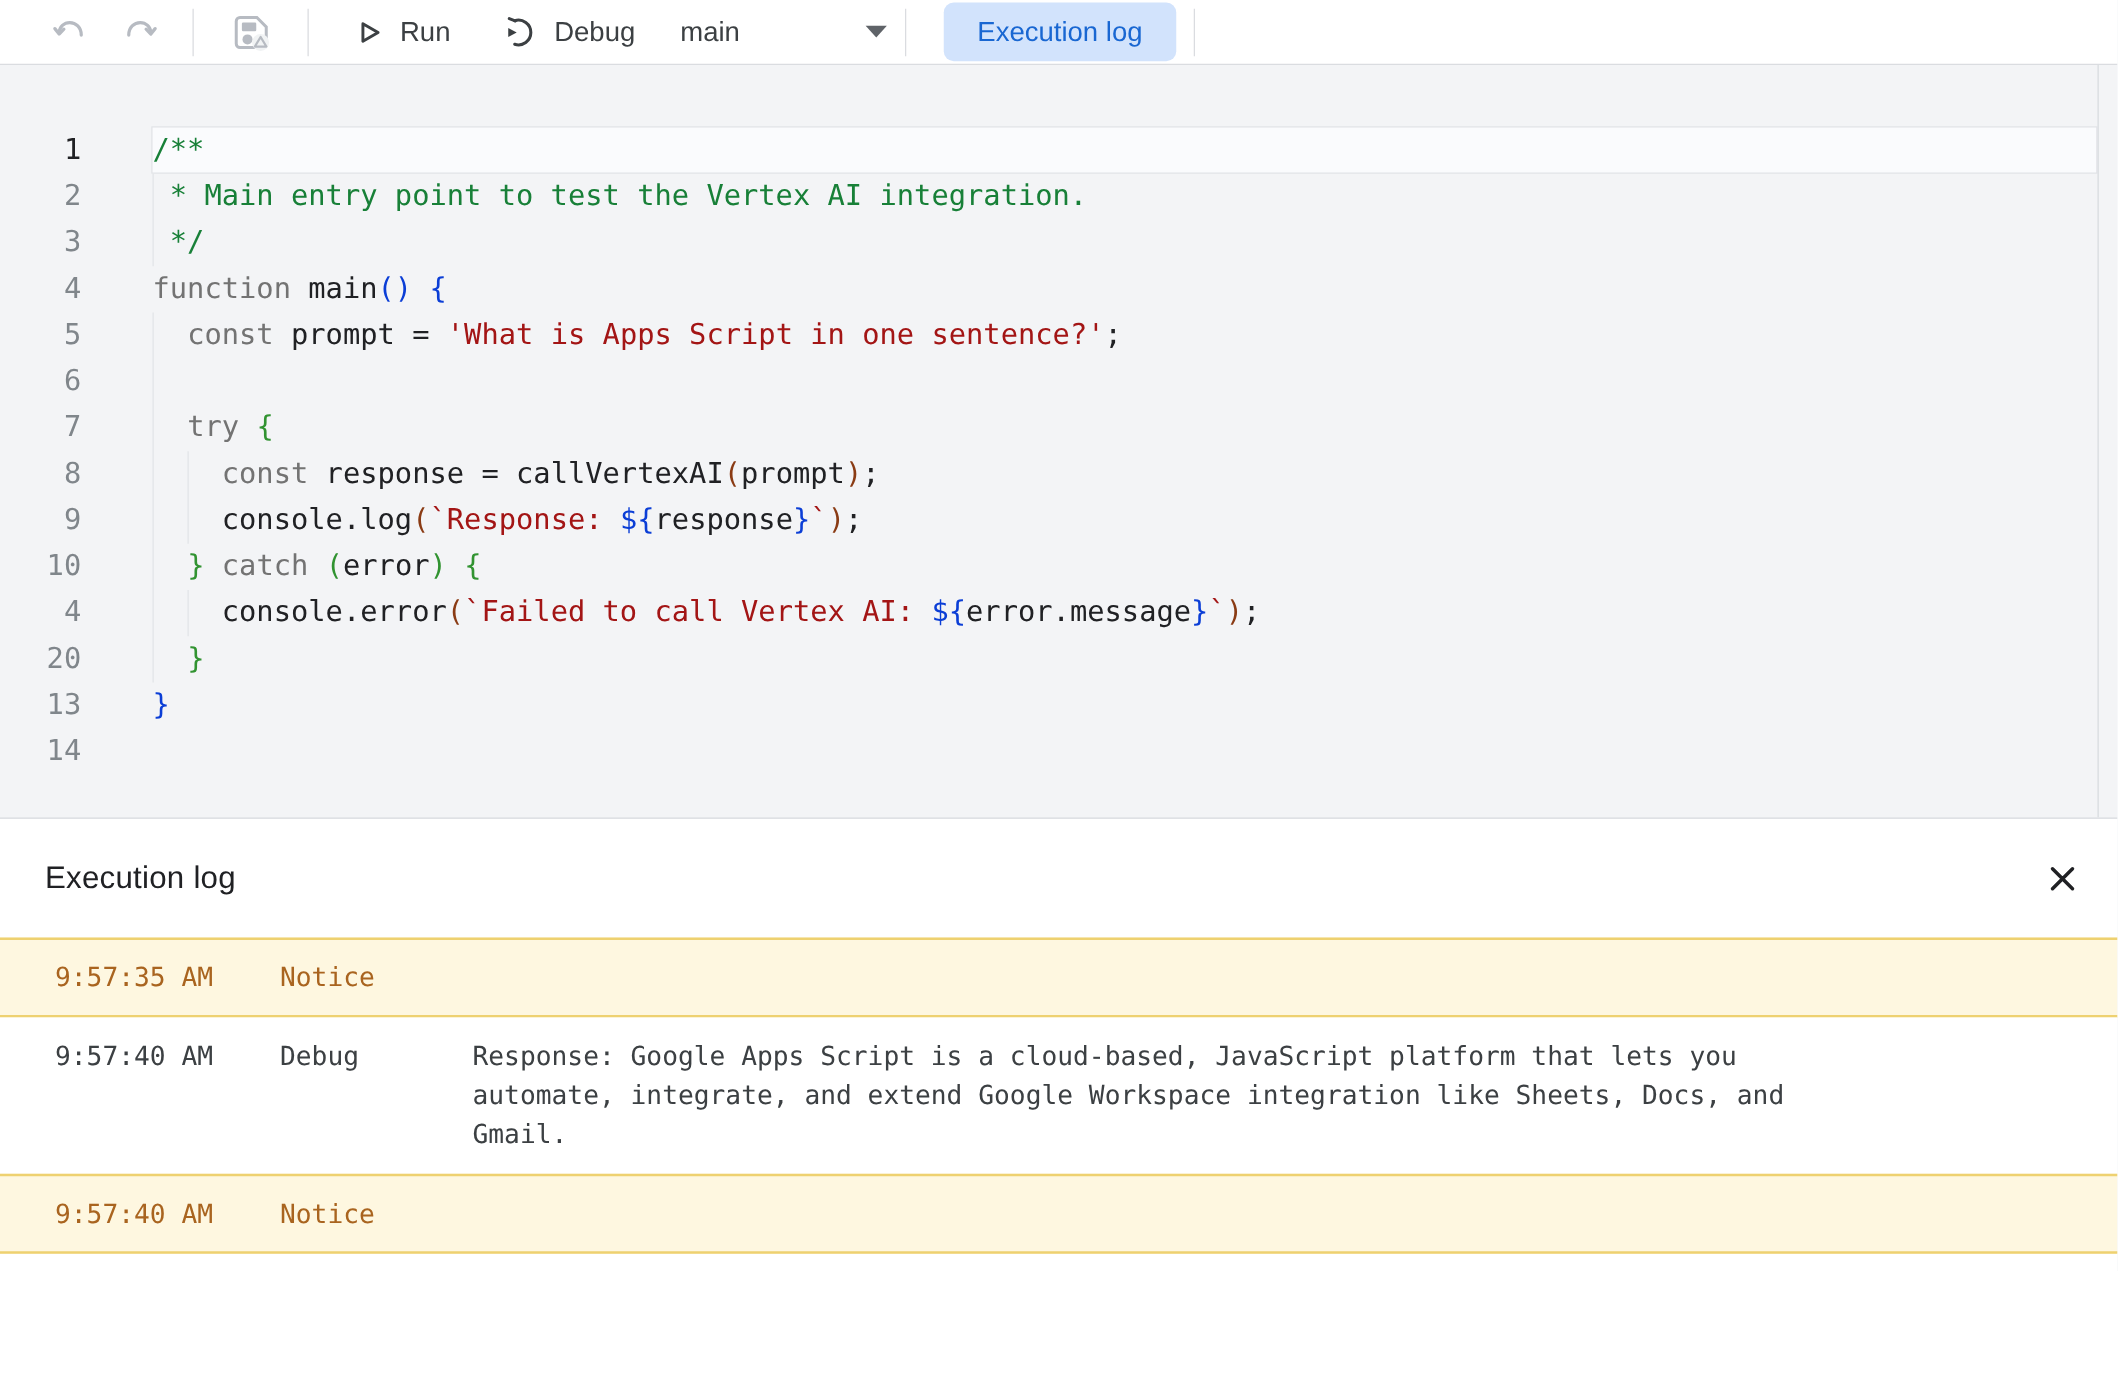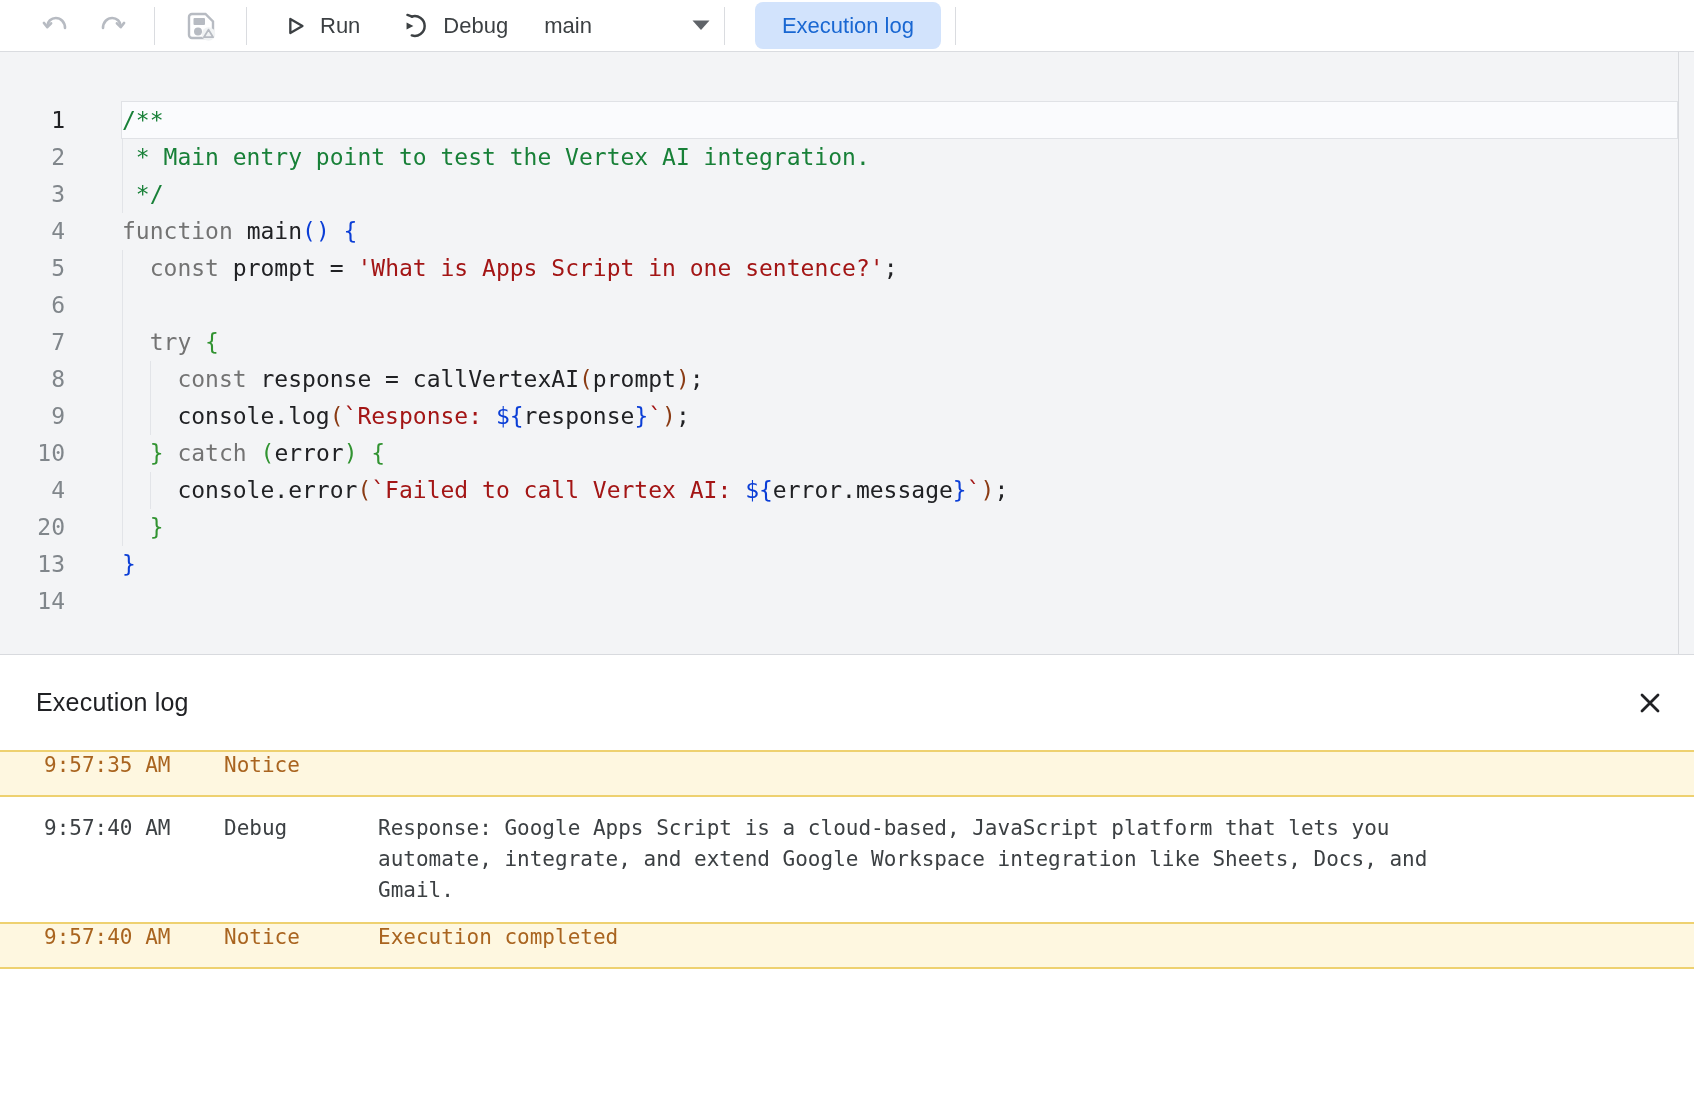--- a/index.html
+++ b/index.html
@@ -78,21 +78,21 @@
   .log-title { flex:1; font-size:25px; font-weight:500; color:#202124; letter-spacing:.2px; }
   .close-btn { background:none; border:none; cursor:pointer; padding:6px; display:flex; }
 
   .log-row {
     display:grid; grid-template-columns:180px 154px 1fr;
     padding-left:44px; padding-right:40px;
     font-family:"DejaVu Sans Mono", "Liberation Mono", monospace; font-size:21px;
   }
   .log-row.notice {
     background:#fef7e0; border-top:2px solid #eed170; border-bottom:2px solid #eed170;
-    color:#a9641f; padding-bottom:17px; line-height:26px;
+    color:#a9641f; padding-top:17px; padding-bottom:17px; line-height:26px;
   }
   .log-row.info {
     background:#ffffff; color:#3c4043;
     padding-top:16px; padding-bottom:16px; line-height:31px;
   }
   .log-msg { max-width:1100px; }
 </style>
 </head>
 <body>
 
@@ -185,17 +185,16 @@
         <div class="log-level">Notice</div>
       </div>
       <div class="log-row info">
         <div class="log-time">9:57:40 AM</div>
         <div class="log-level">Debug</div>
         <div class="log-msg">Response: Google Apps Script is a cloud-based, JavaScript platform that lets you automate, integrate, and extend Google Workspace integration like Sheets, Docs, and Gmail.</div>
       </div>
       <div class="log-row notice">
         <div class="log-time">9:57:40 AM</div>
         <div class="log-level">Notice</div>
-        <div class="log-msg">Execution completed</div>
       </div>
     </div>
 
 </div>
 
 </body></html>

